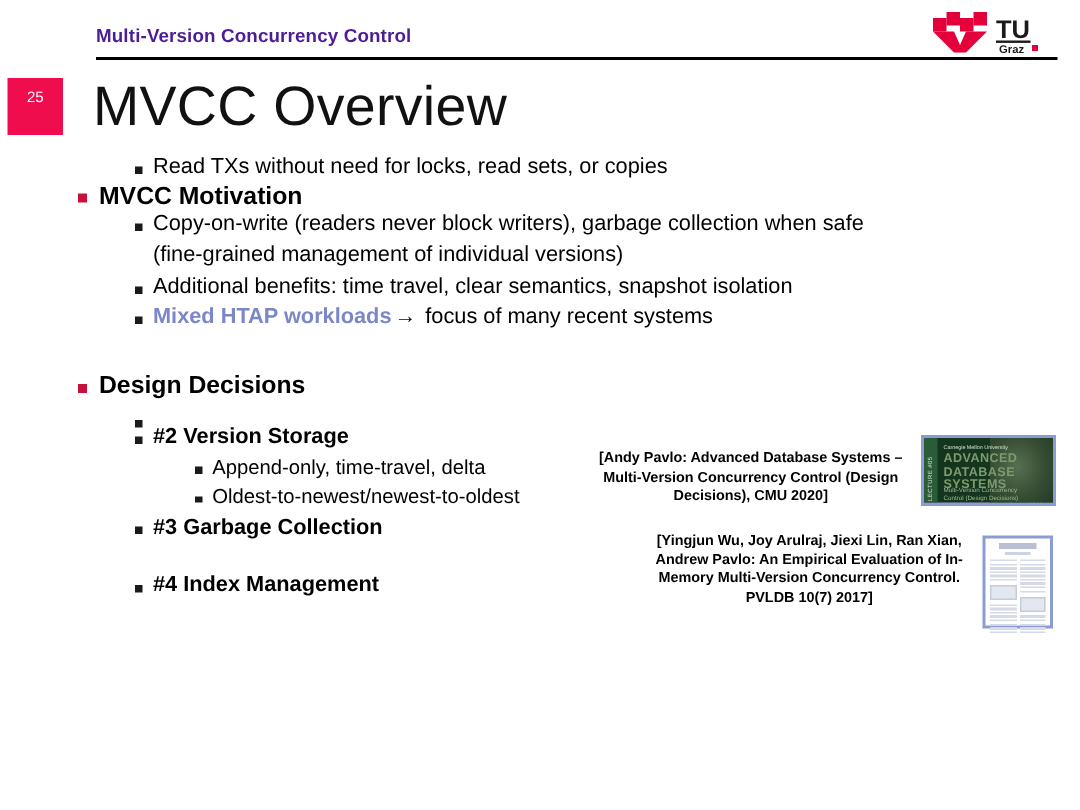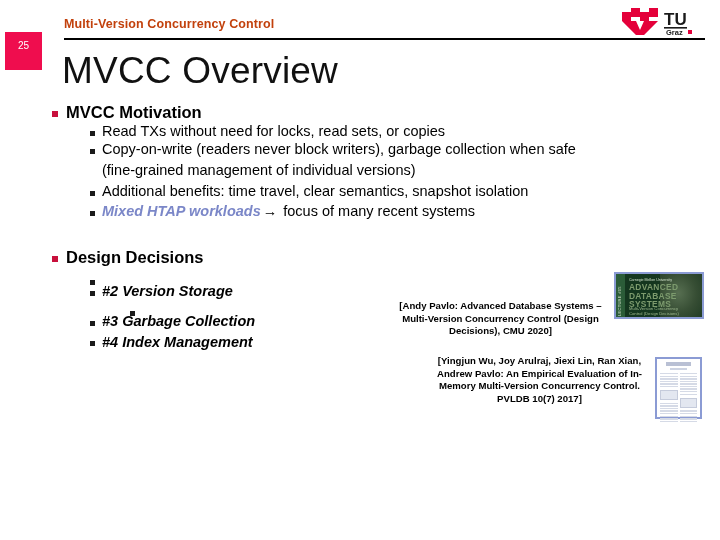--- a/index.html
+++ b/index.html
@@ -18,21 +18,21 @@
     overflow: hidden;
   }
 
   
   .header-title {
     position: absolute;
     left: 64px;
     top: 17px;
     font-size: 12.5px;
     font-weight: 600;
-    color: #c2410c;
+    color: #4c1d95;
     letter-spacing: .1px;
     white-space: nowrap;
   }
   .header-rule {
     position: absolute;
     left: 64px;
     top: 38px;
     width: 641px;
     height: 1.6px;
     background: #000000;
@@ -44,21 +44,21 @@
     left: 622px;
     top: 8px;
     width: 84px;
     height: 28px;
   }
 
   
   .page-badge {
     position: absolute;
     left: 5px;
-    top: 32px;
+    top: 52px;
     width: 37px;
     height: 38px;
     background: #ef0d4e;
     color: #ffffff;
     font-size: 10px;
     display: flex;
     align-items: flex-start;
     justify-content: center;
     padding-top: 8px;
     box-sizing: border-box;
@@ -122,21 +122,20 @@
   .lvl3 .bullet { color: #1a1a1a; margin-right: 7px; }
   .lvl3 .bullet i { width: 4.5px; height: 4.5px; }
   .lvl3 .txt {
     font-size: 13.5px;
     color: #000000;
   }
 
   .accent {
     color: #7b87c8;
     font-weight: bold;
-    font-style: italic;
   }
   .arrow { color: #000000; }
   .gap-big { height: 26px; }
 
   
   .cite {
     position: absolute;
     font-size: 9.6px;
     font-weight: bold;
     color: #000000;
@@ -151,21 +150,21 @@
   #cite-wu {
     left: 432px;
     top: 355px;
     width: 215px;
   }
 
   
   .thumb-slide {
     position: absolute;
     left: 614px;
-    top: 272px;
+    top: 290px;
     width: 90px;
     height: 47px;
     border: 2px solid #8b9bd4;
     box-sizing: border-box;
     background: #14361f;
     overflow: hidden;
   }
   .thumb-slide .vbar {
     position: absolute;
     left: 0; top: 0;
@@ -280,32 +279,32 @@
       <rect x="66" y="22" width="4" height="4" fill="#e4003a"></rect>
     </svg>
   </div>
 
   <div class="page-badge">25</div>
 
   <div class="slide-title">MVCC Overview</div>
 
   <div class="body">
 
+    <div class="row lvl2">
+      <span class="bullet">
+          <i></i>
+        </span>
+      <span class="txt">Read TXs without need for locks, read sets, or copies</span>
+    </div>
+
     <div class="row lvl1">
       <span class="bullet">
           <i></i>
         </span>
       <span class="txt">MVCC Motivation</span>
-    </div>
-
-    <div class="row lvl2">
-      <span class="bullet">
-          <i></i>
-        </span>
-      <span class="txt">Read TXs without need for locks, read sets, or copies</span>
     </div>
     <div class="row lvl2" style="margin-bottom:5px">
       <span class="bullet">
           <i></i>
         </span>
       <span class="txt">Copy-on-write (readers never block writers), garbage collection when safe</span>
     </div>
     <div class="row lvl2" style="margin-bottom:5px">
       <span class="bullet" style="visibility:hidden">
           <i></i>
@@ -342,22 +341,29 @@
     <div class="row lvl2" style="margin-bottom:5px">
       <span class="bullet">
           <i></i>
         </span>
       <span class="txt accent">#2 Version Storage</span>
     </div>
     <div class="row lvl3" style="margin-bottom:5px">
       <span class="bullet">
           <i></i>
         </span>
-    </div>
-    <div class="row lvl2" style="margin-bottom:5px">
+      <span class="txt">Append-only, time-travel, delta</span>
+    </div>
+    <div class="row lvl3" style="margin-bottom:6px">
+      <span class="bullet">
+          <i></i>
+        </span>
+      <span class="txt">Oldest-to-newest/newest-to-oldest</span>
+    </div>
+    <div class="row lvl2" style="margin-bottom:23px">
       <span class="bullet">
           <i></i>
         </span>
       <span class="txt accent">#3 Garbage Collection</span>
     </div>
     <div class="row lvl2" style="margin-bottom:5px">
       <span class="bullet">
           <i></i>
         </span>
       <span class="txt accent">#4 Index Management</span>

